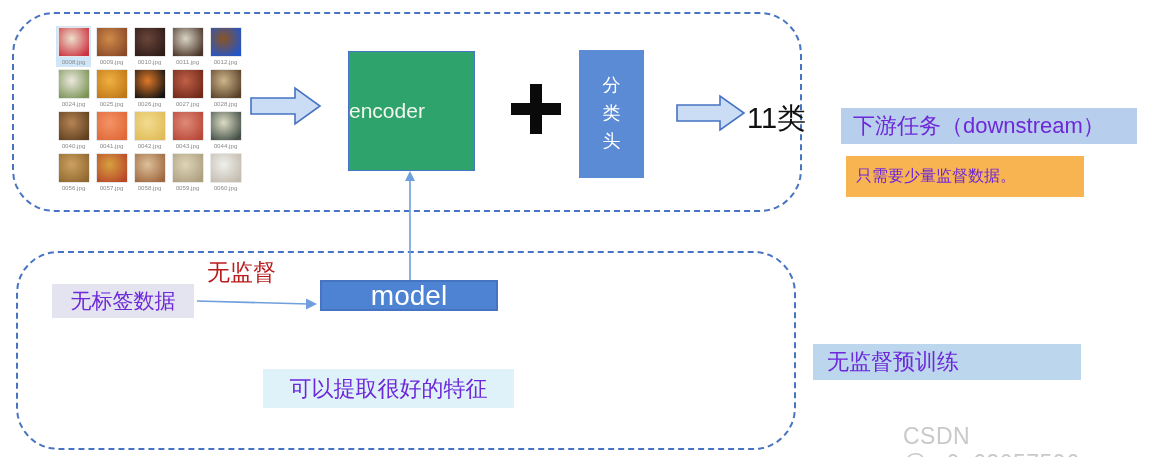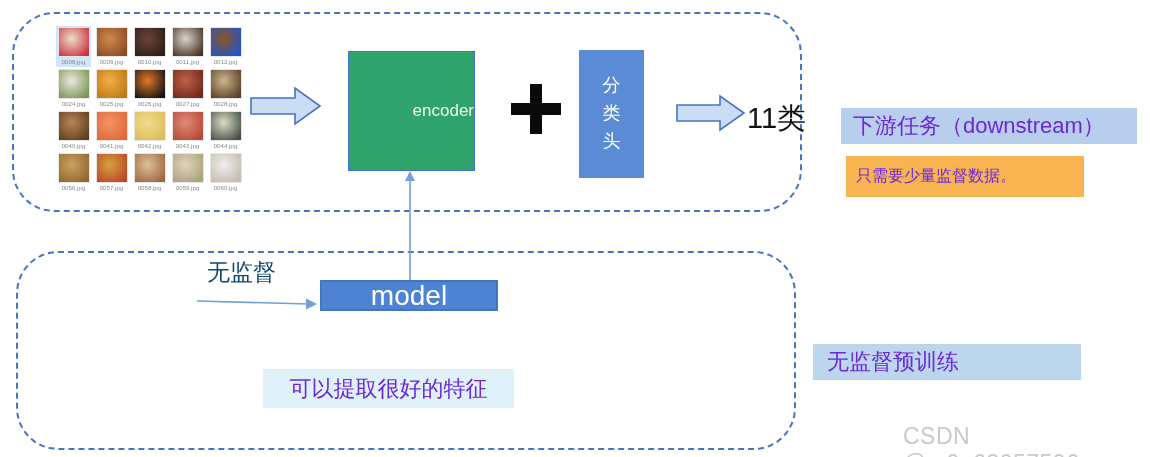--- a/index.html
+++ b/index.html
@@ -24,22 +24,22 @@
   }
   .thumb-cell { width:35px; padding:1px; }
   .thumb-cell.selected { background:#cfe6f8; }
   .thumb-img { width:32px; height:30px; margin:0 auto; border:1px solid #e6e6e6; border-radius:1px; }
   .thumb-name { font-size:7px; line-height:9px; color:#8a8a8a; text-align:center; white-space:nowrap; transform:scale(.88); }
 
   
   #encoder-box {
     left:348px; top:51px; width:127px; height:120px;
     background:var(--encoder-green); border:1px solid var(--dashed-border);
-    display:flex; align-items:center; justify-content:flex-end;
-    color:#f2f6ef; font-size:17px;
+    display:flex; align-items:center; justify-content:flex-start;
+    color:#f2f6ef; font-size:21px;
   }
   #classifier-box {
     left:579px; top:50px; width:65px; height:128px;
     background:var(--classifier-blue);
     display:flex; align-items:center; justify-content:center;
     color:#fff; font-size:18px; line-height:1.55; text-align:center; white-space:pre-line;
   }
   #model-box {
     left:320px; top:280px; width:178px; height:31px;
     background:var(--model-blue); border:2px solid var(--dashed-border);
@@ -50,21 +50,21 @@
   
   #plus-icon { left:511px; top:84px; width:50px; height:50px; }
   #plus-icon::before, #plus-icon::after { content:""; position:absolute; background:#0a0a0a; }
   #plus-icon::before { left:0; top:19px; width:50px; height:12px; }
   #plus-icon::after  { left:19px; top:0; width:12px; height:50px; }
 
   
   .tag { display:flex; align-items:center; color:#6d28d9; }
   #output-label { left:747px; top:99px; font-size:29px; color:#111; }
   #unlabeled-label { left:52px; top:284px; width:142px; height:34px; background:var(--unlabeled-bg); font-size:21px; justify-content:center; }
-  #unsupervised-label { left:207px; top:257px; font-size:23px; color:#0c4a6e; }
+  #unsupervised-label { left:207px; top:257px; font-size:23px; color:#b91c1c; }
   #feature-note { left:263px; top:369px; width:251px; height:39px; background:var(--feature-bg); font-size:22px; justify-content:center;text-align:center; }
   #downstream-label { left:841px; top:108px; width:296px; height:36px; background:var(--downstream-bg); font-size:22px; padding-left:12px; }
   #supervision-note { left:846px; top:156px; width:238px; height:41px; background:var(--supervision-bg); font-size:16px; padding-left:10px; }
   #pretrain-label { left:813px; top:344px; width:268px; height:36px; background:var(--pretrain-bg); font-size:22px; padding-left:14px;font-family:Liberation Mono, monospace; }
 
   #watermark { left:903px; top:423px; font-size:23px; color:var(--watermark-gray); letter-spacing:.5px; }
 
   svg { display:block; overflow:visible; }
   .block-arrow-poly { fill:var(--arrow-fill); stroke:var(--arrow-border); stroke-width:1.6; }
   .thin-line { stroke:var(--thin-arrow); stroke-width:1.6; fill:none; }
@@ -181,20 +181,21 @@
     <polygon class="block-arrow-poly" points="1,11 44,11 44,2 68,19 44,36 44,27 1,27"></polygon>
   </svg>
 
   <div class="abs tag" id="output-label">11类</div>
 
   <svg class="abs" style="left:400px;top:170px;" width="20" height="112" viewBox="0 0 20 112">
     <line class="thin-line" x1="10" y1="112" x2="10" y2="8"></line>
     <polygon class="thin-head" points="10,1 5,11 15,11"></polygon>
   </svg>
 
+  <div class="abs tag" id="unlabeled-label">无标签数据</div>
 
   <div class="abs tag" id="unsupervised-label">无监督</div>
 
   <svg class="abs" style="left:197px;top:295px;" width="122" height="16" viewBox="0 0 122 16">
     <line class="thin-line" x1="0" y1="6" x2="112" y2="9"></line>
     <polygon class="thin-head" points="120,9 109,3.5 109,14.5"></polygon>
   </svg>
 
   <div class="abs" id="model-box">
     <span>model</span>

